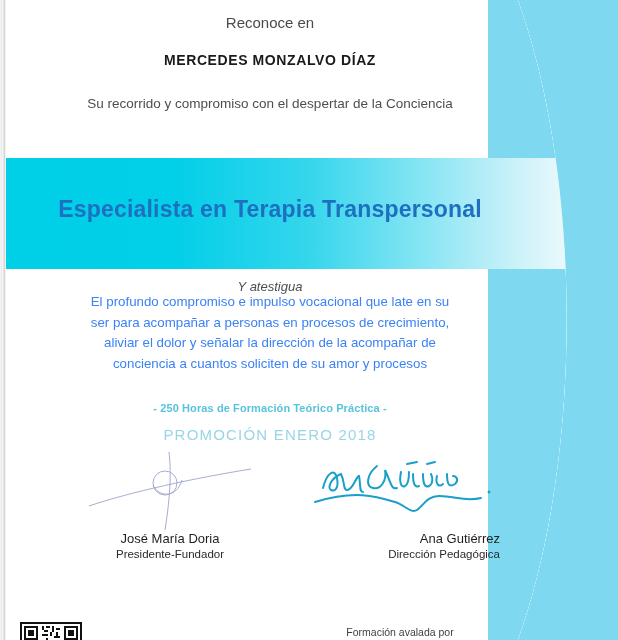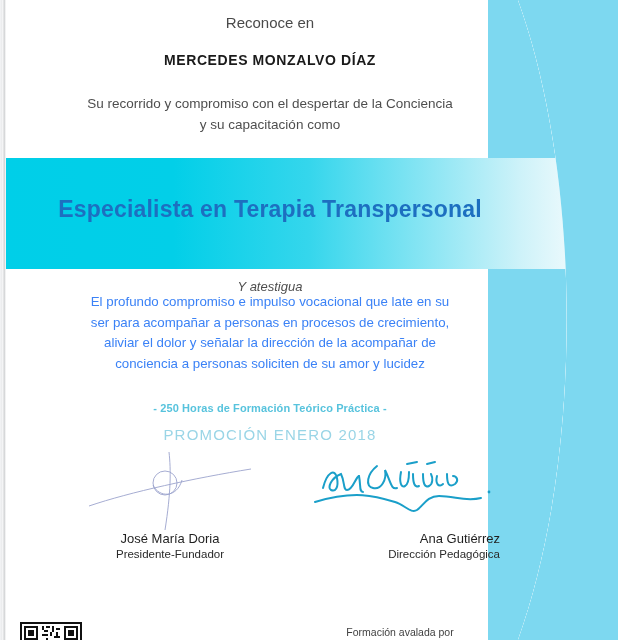--- a/index.html
+++ b/index.html
@@ -213,32 +213,31 @@
   </div>
 
   <div class="content">
 
     <div class="centered reconoce">Reconoce en</div>
 
     <div class="centered holder-name">MERCEDES MONZALVO DÍAZ</div>
 
     <div class="centered intro">
       <div>Su recorrido y compromiso con el despertar de la Conciencia</div>
-      <div>y su capacitación como</div>
     </div>
 
     <div class="title-text">Especialista en Terapia Transpersonal</div>
 
     <div class="centered atestigua">Y atestigua</div>
 
     <div class="centered body-text">
       <div>El profundo compromiso e impulso vocacional que late en su</div>
       <div>ser para acompañar a personas en procesos de crecimiento,</div>
       <div>aliviar el dolor y señalar la dirección de la acompañar de</div>
-      <div>conciencia a personas soliciten de su amor y lucidez</div>
+      <div>conciencia a cuantos soliciten de su amor y procesos</div>
     </div>
 
     <div class="centered hours">- 250 Horas de Formación Teórico Práctica -</div>
 
     <div class="centered promo">PROMOCIÓN ENERO 2018</div>
 
     <div class="sig-area">
 
       <div class="sig-col sig-left">
         <div class="sig-mark">

